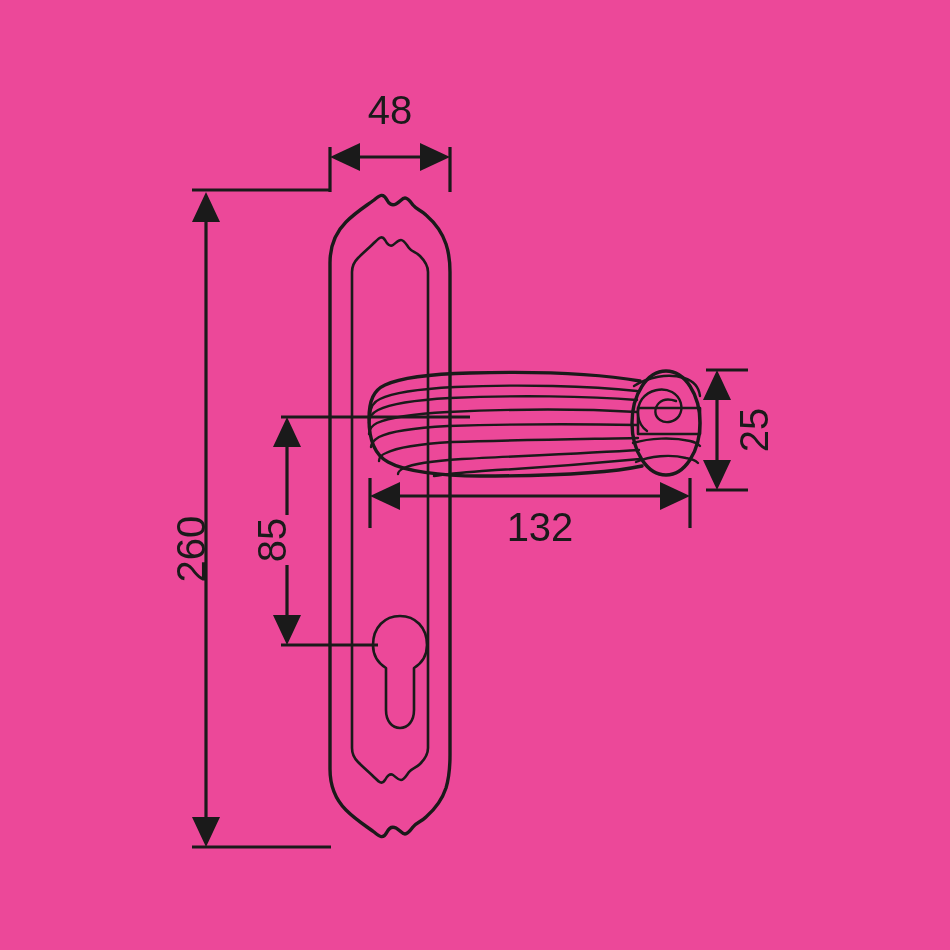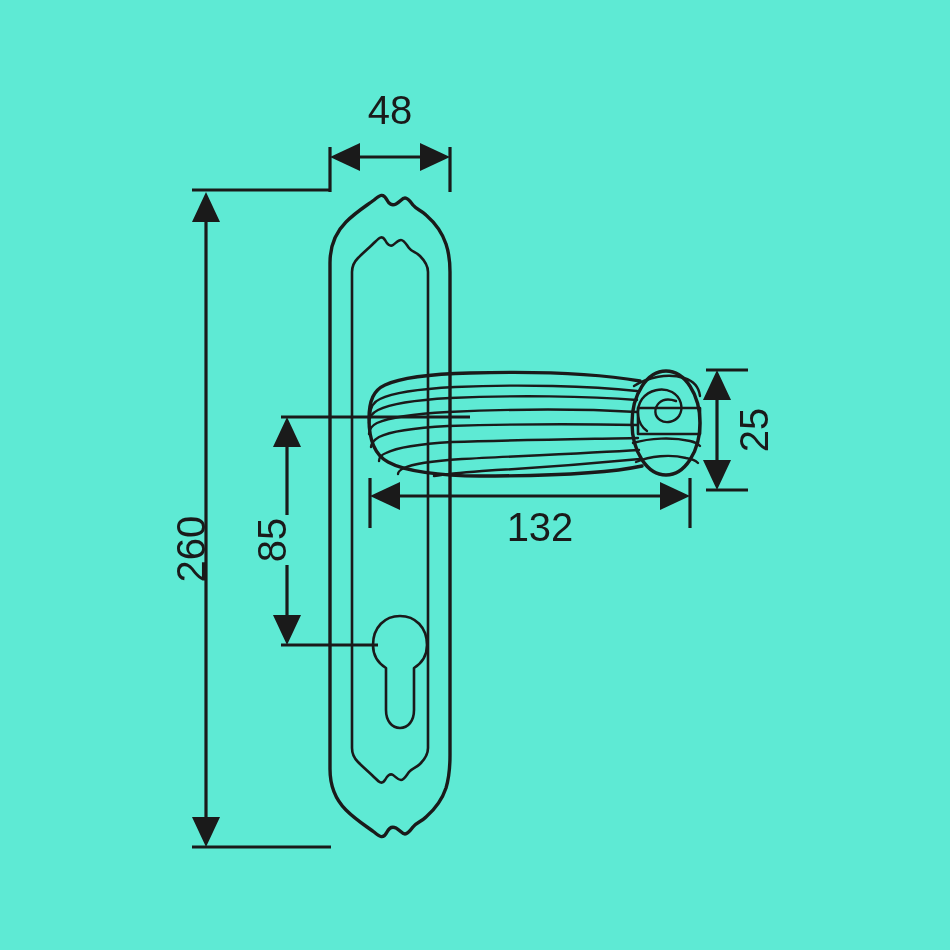--- a/index.html
+++ b/index.html
@@ -10,21 +10,21 @@
   body {
     width: 950px;
     height: 950px;
     font-family: "Liberation Sans", sans-serif;
     overflow: hidden;
   }
   #drawing {
     position: relative;
     width: 950px;
     height: 950px;
-    background: #5eead4;
+    background: #ec4899;
   }
   svg.sheet {
     position: absolute;
     top: 0;
     left: 0;
     width: 950px;
     height: 950px;
     display: block;
   }
   .dim-text {

